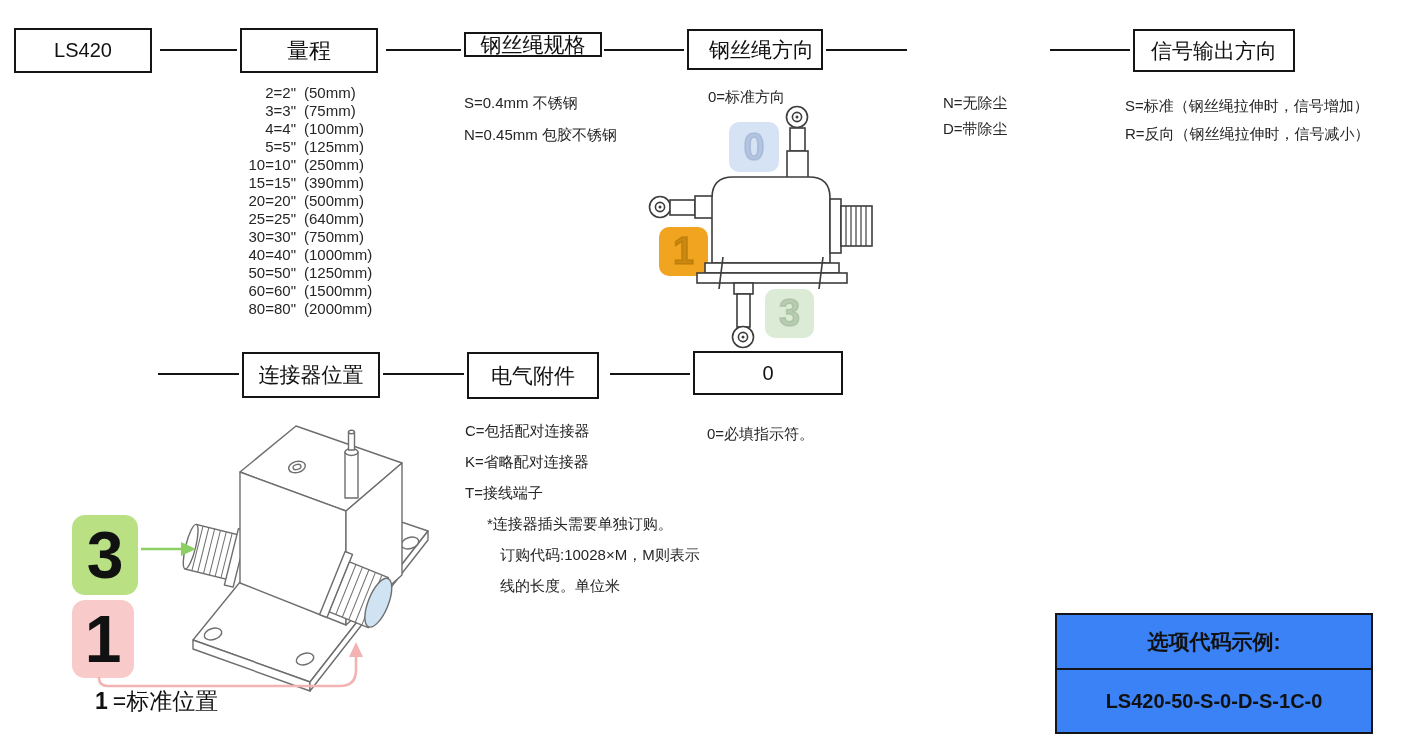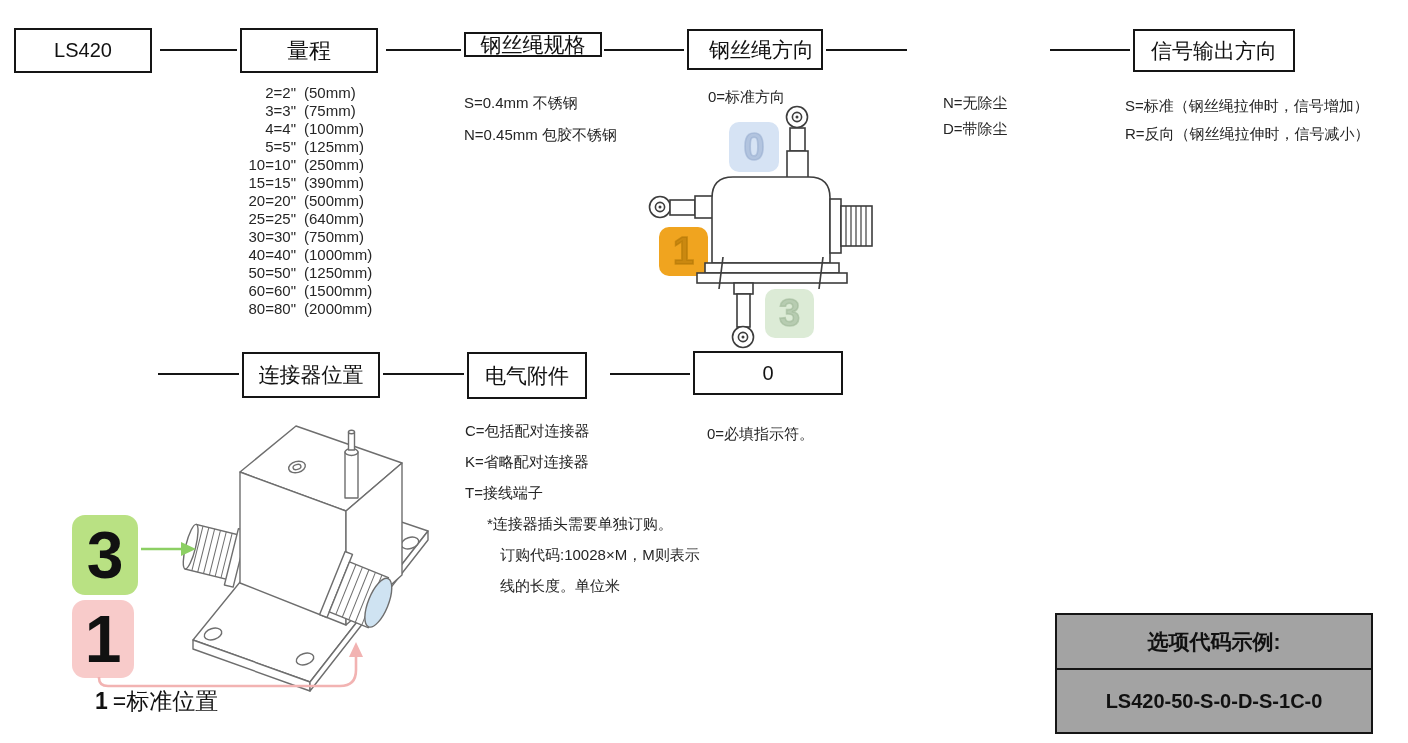--- a/index.html
+++ b/index.html
@@ -18,21 +18,21 @@
   .hline { position:absolute; z-index:2; height:2px; background:#151515; }
   .note { position:absolute; z-index:2; font-size:15px; color:#252525; white-space:nowrap; }
   .range-list { position:absolute; z-index:2; left:240px; top:84px; font-size:15px; color:#252525; }
   .range-row { display:flex; line-height:18px; }
   .range-code { width:56px; text-align:right; }
   .range-size { margin-left:8px; }
   .elec-notes div { line-height:31px; }
   .indent2 { padding-left:13px; }
   .caption { position:absolute; z-index:2; left:95px; top:686px; font-size:23px; color:#111; white-space:nowrap; }
   .caption .cap-num { font-weight:bold; margin-right:5px; }
-  .example { position:absolute; z-index:2; left:1055px; top:613px; width:318px; border:2px solid #151515; background:#a3a3a3; box-sizing:border-box; }
+  .example { position:absolute; z-index:2; left:1055px; top:613px; width:318px; border:2px solid #151515; background:#3b82f6; box-sizing:border-box; }
   .example-header { height:53px; border-bottom:2px solid #151515; display:flex; align-items:center; justify-content:center; font-weight:bold; font-size:21px; color:#111; }
   .example-code { height:62px; display:flex; align-items:center; justify-content:center; font-weight:bold; font-size:20px; color:#111; }
 </style>
 </head>
 <body>
 
 <div class="canvas">
 
   <div class="chip chip0" style="left:729px; top:122px; width:50px; height:50px;">
     <span class="chip-digit">0</span>
@@ -213,21 +213,21 @@
   <div class="note" style="left:464px; top:120px;margin-top:6px;">N=0.45mm 包胶不锈钢</div>
   <div class="note" style="left:708px; top:88px;">0=标准方向</div>
   <div class="note" style="left:943px; top:94px;">N=无除尘</div>
   <div class="note" style="left:943px; top:120px;">D=带除尘</div>
   <div class="note" style="left:1125px; top:97px;">S=标准（钢丝绳拉伸时，信号增加）</div>
   <div class="note" style="left:1125px; top:125px;">R=反向（钢丝绳拉伸时，信号减小）</div>
 
   <div class="box" style="left:242px; top:352px; width:138px; height:46px;">
     <span>连接器位置</span>
   </div>
-  <div class="box" style="left:467px; top:352px; width:120px; height:47px;">
+  <div class="box" style="left:467px; top:352px; width:132px; height:47px;">
     <span>电气附件</span>
   </div>
   <div class="box" style="left:693px; top:351px; width:150px; height:44px; font-size:20px;">
     <span>0</span>
   </div>
 
   <div class="hline" style="left:158px; top:373px; width:81px;"></div>
   <div class="hline" style="left:383px; top:373px; width:81px;"></div>
   <div class="hline" style="left:610px; top:373px; width:80px;"></div>
 

